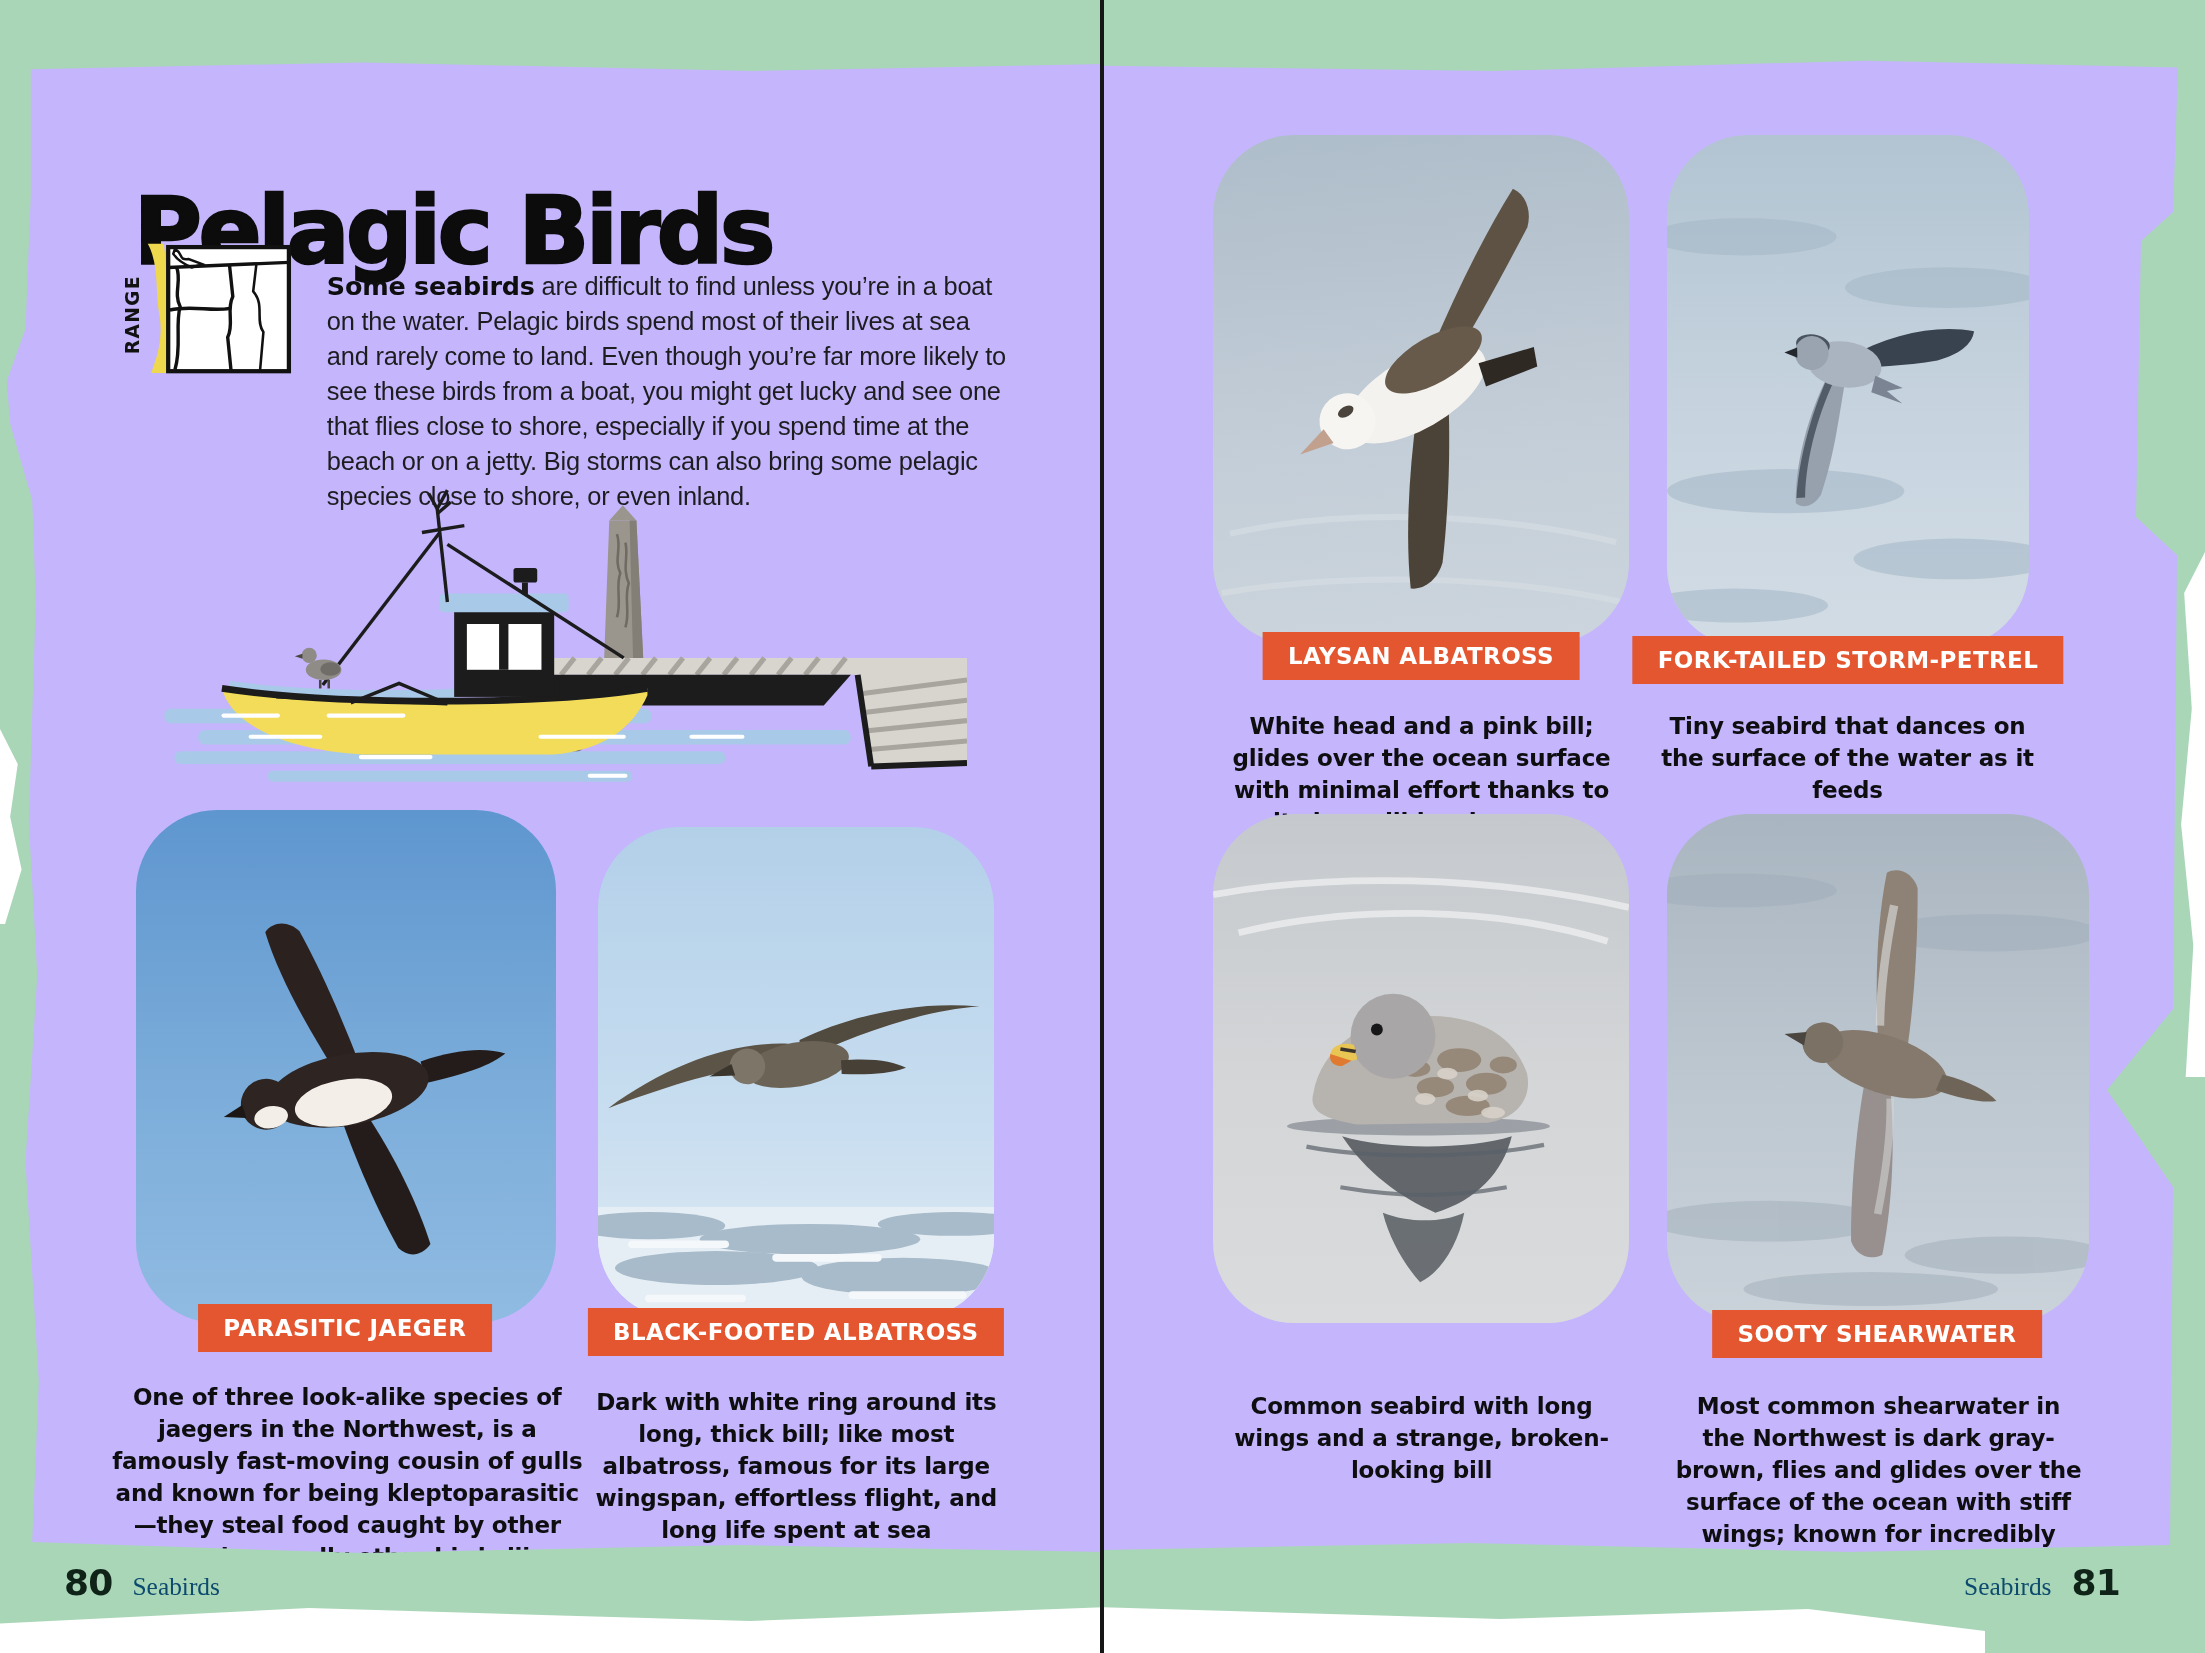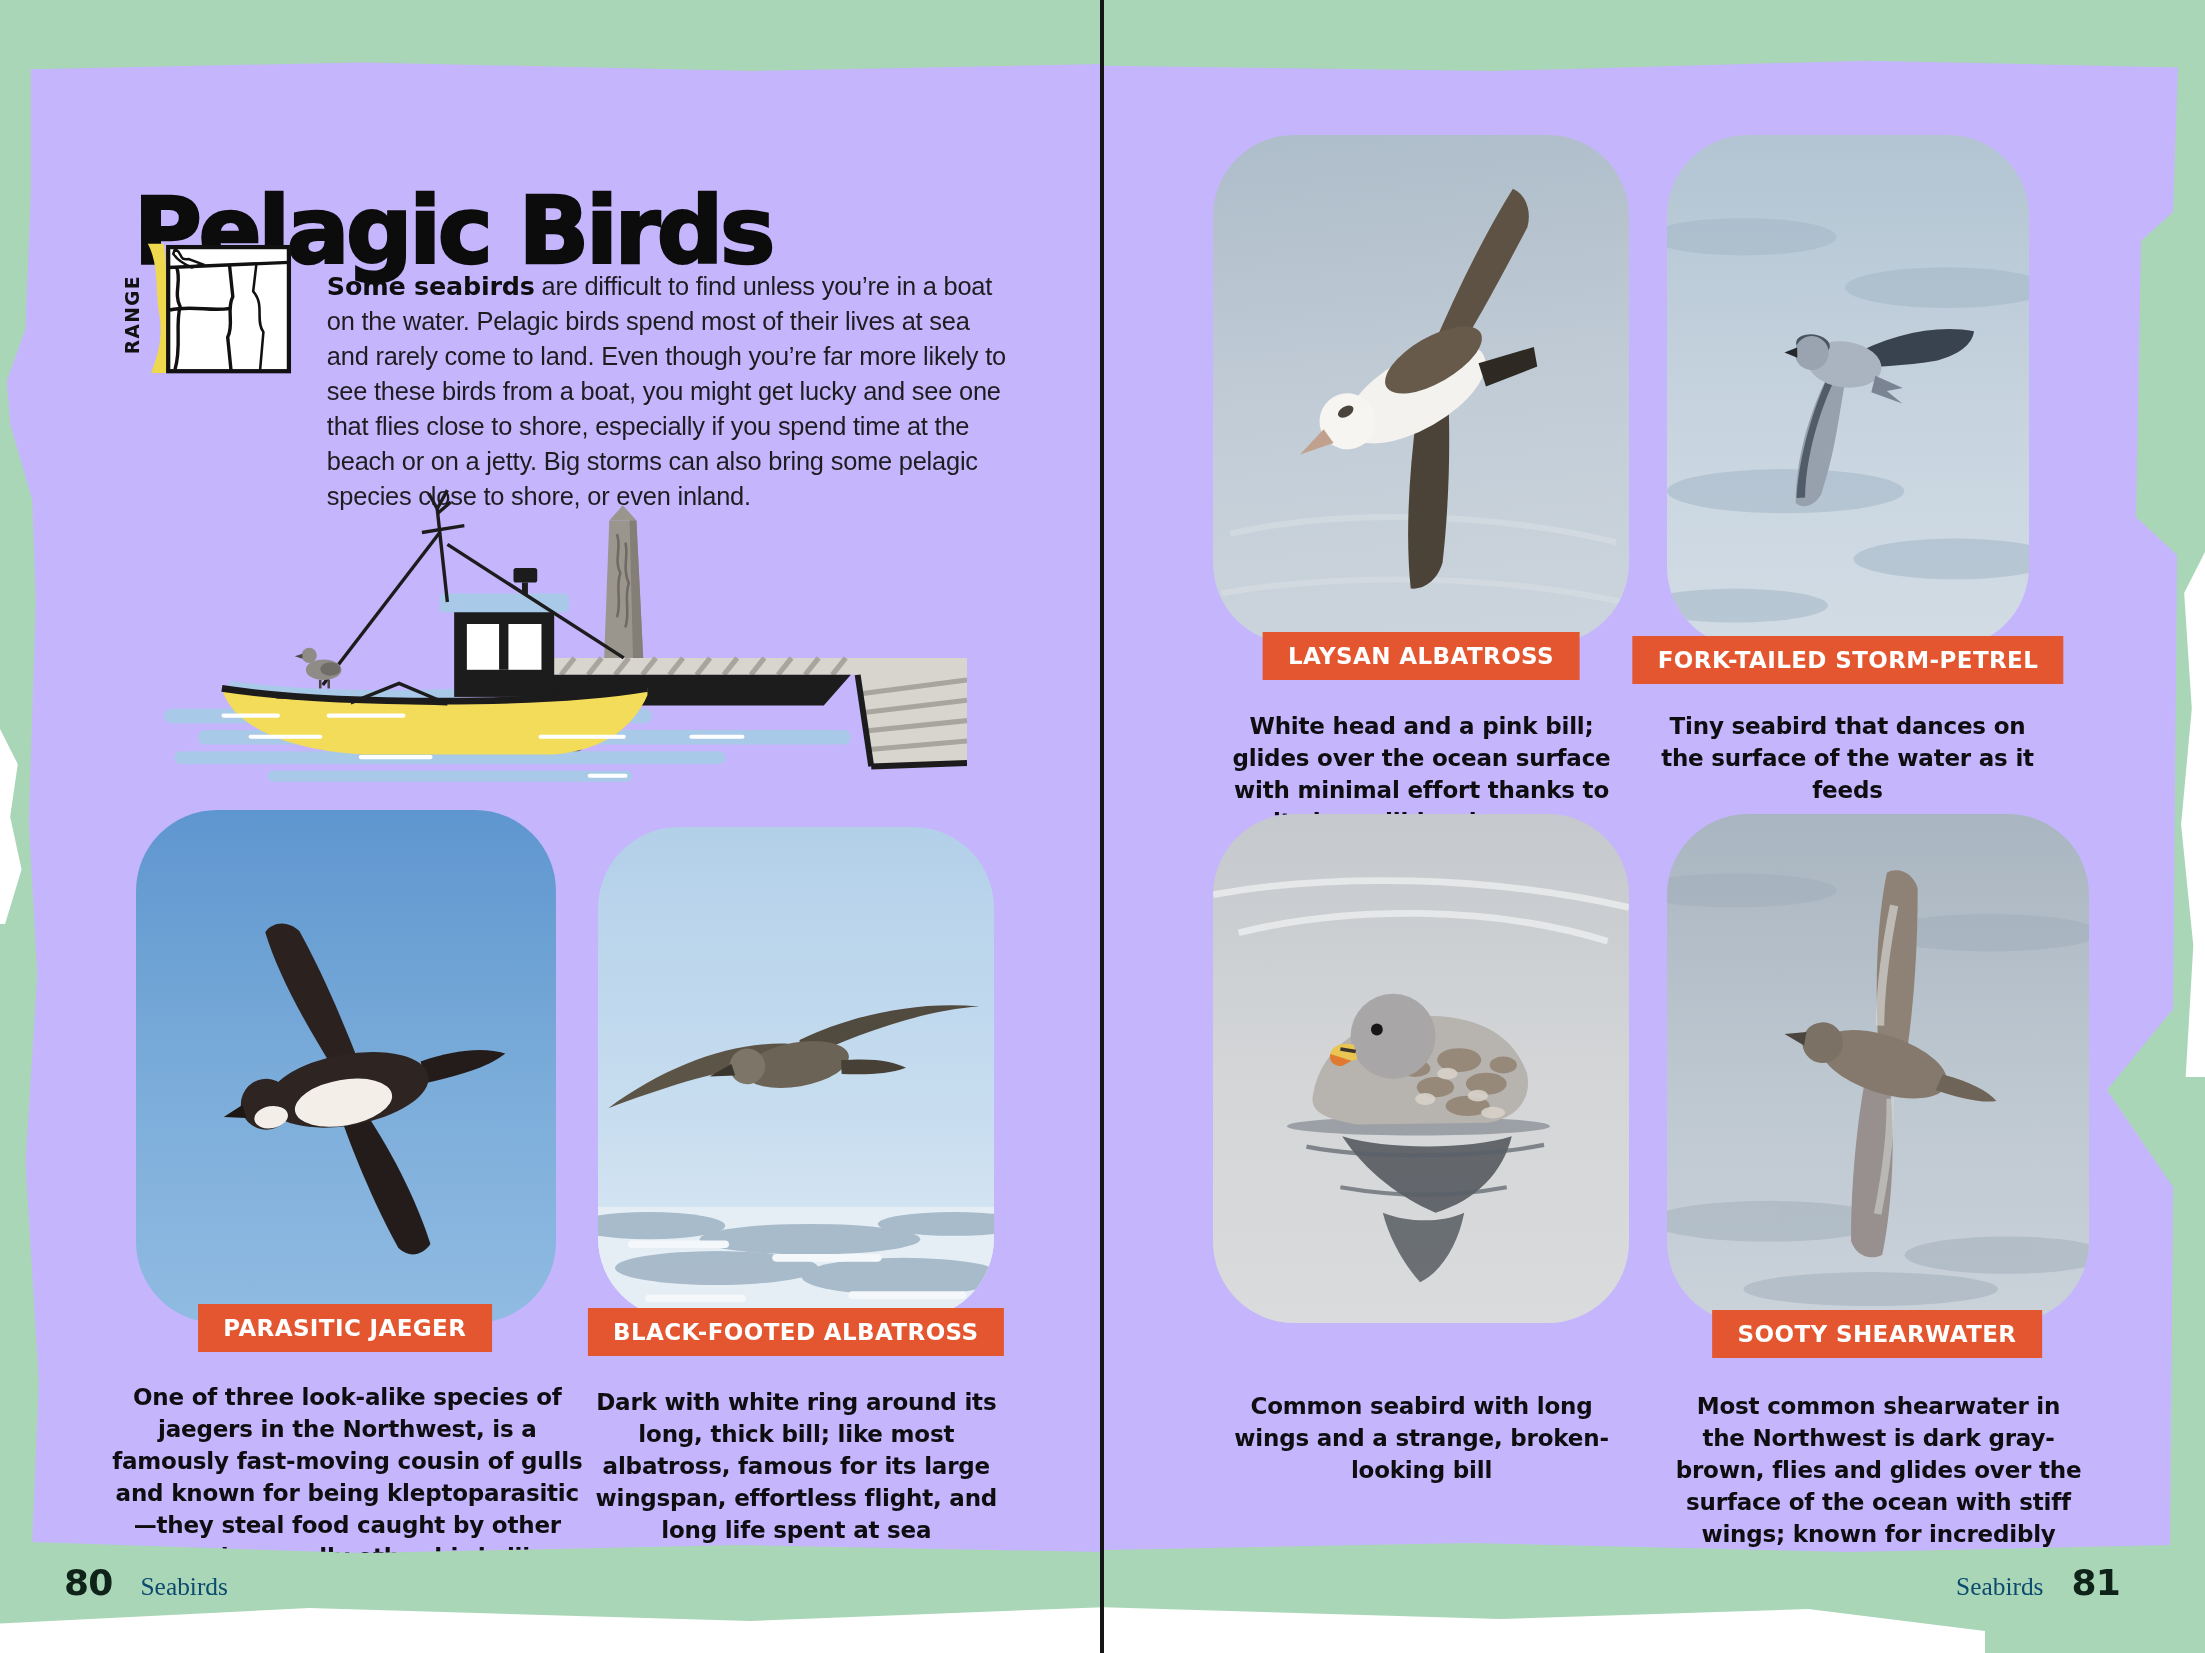--- a/index.html
+++ b/index.html
@@ -44,21 +44,21 @@
     background:linear-gradient(180deg,#c5c9cd 0%,#d3d5d7 50%,#dadbdc 100%); }
   .card6 { left:564px; top:755px; width:422px; height:509px;
     background:linear-gradient(180deg,#a9b5c0 0%,#bec8d1 55%,#cad2da 100%); }
 
   .bird-label { position:absolute; transform:translateX(-50%);
     background:#e4562f; color:#ffffff; font-weight:800; font-size:23px;
     letter-spacing:0.4px; padding:11px 25.4px; white-space:nowrap; border-radius:0; }
   .bird-desc { position:absolute; font-weight:700; font-size:23px;
     line-height:32px; text-align:center; color:#0e0e10; letter-spacing:-0.2px; }
 
-  .footer { position:absolute; display:flex; align-items:baseline; gap:28px; }
+  .footer { position:absolute; display:flex; align-items:baseline; gap:20px; }
   .footer-left { left:64px; top:1562px; }
   .footer-right { right:85px; top:1562px; }
   .pgnum { font-size:36px; font-weight:900; color:#0f2318; letter-spacing:-0.8px; }
   .section { font-size:25.4px; font-weight:500; color:#0c4a6e;
     font-family:Liberation Serif, serif; }
 </style>
 </head>
 <body>
 
 <div class="canvas">

